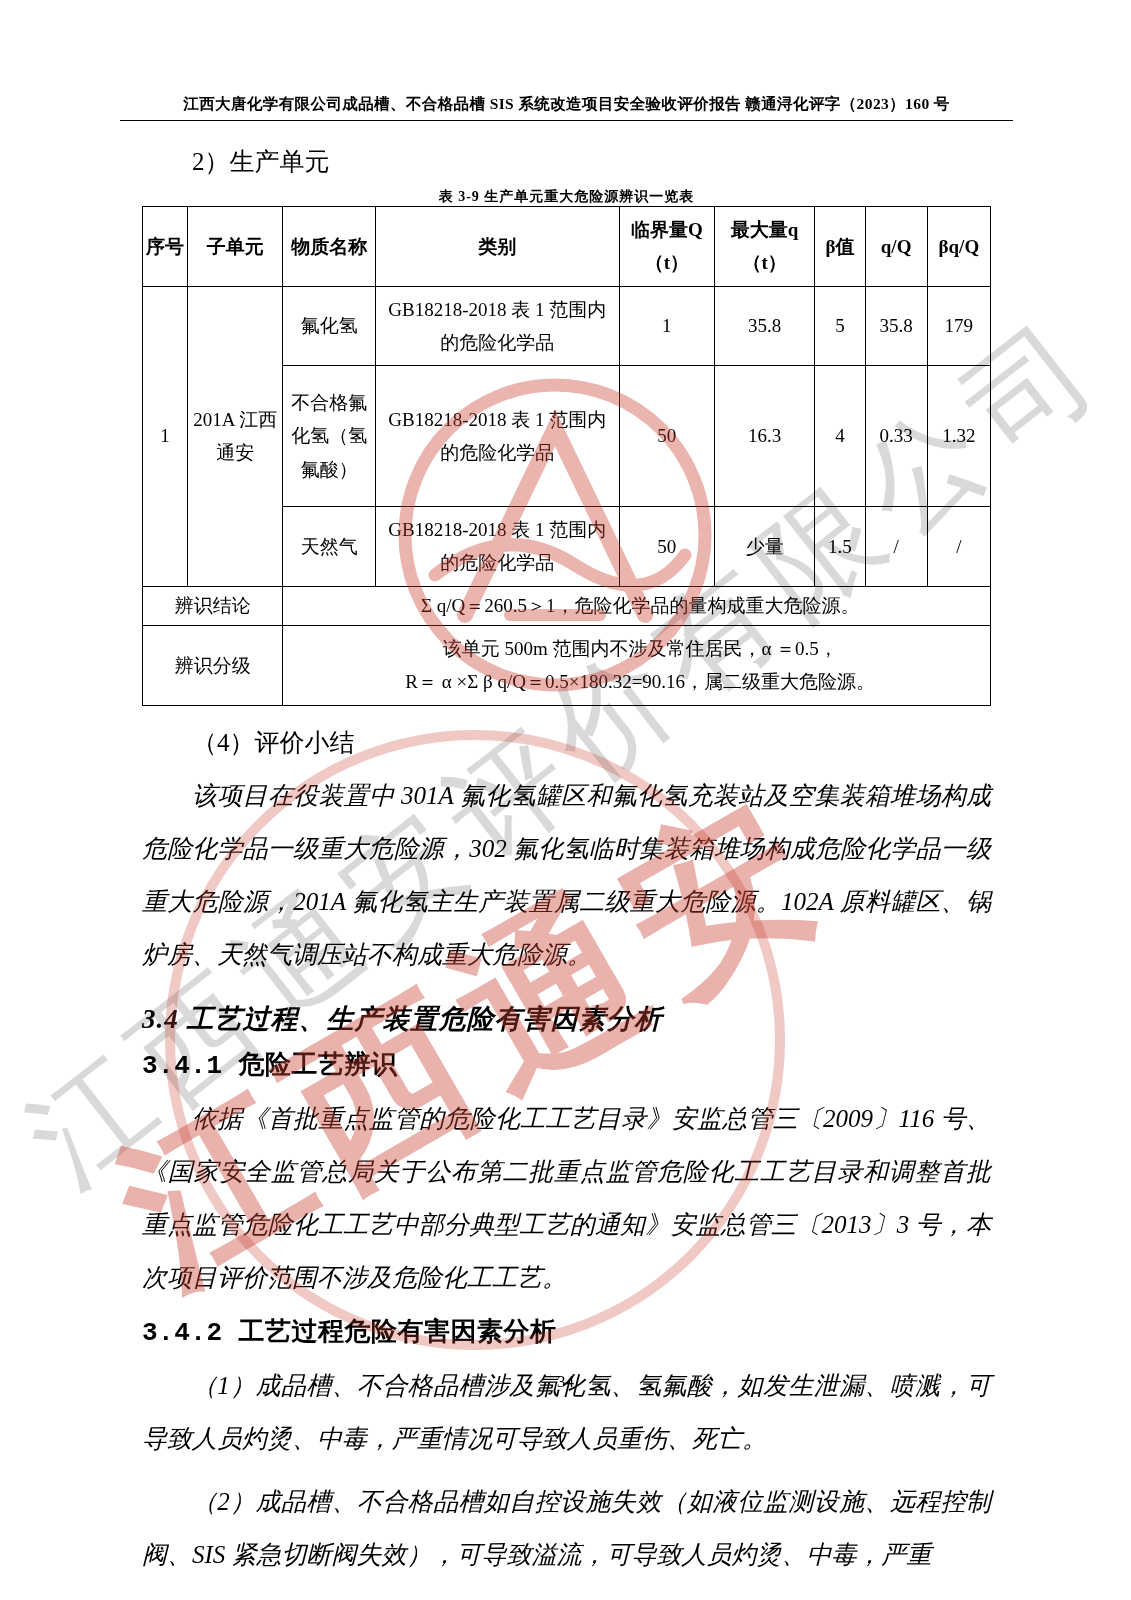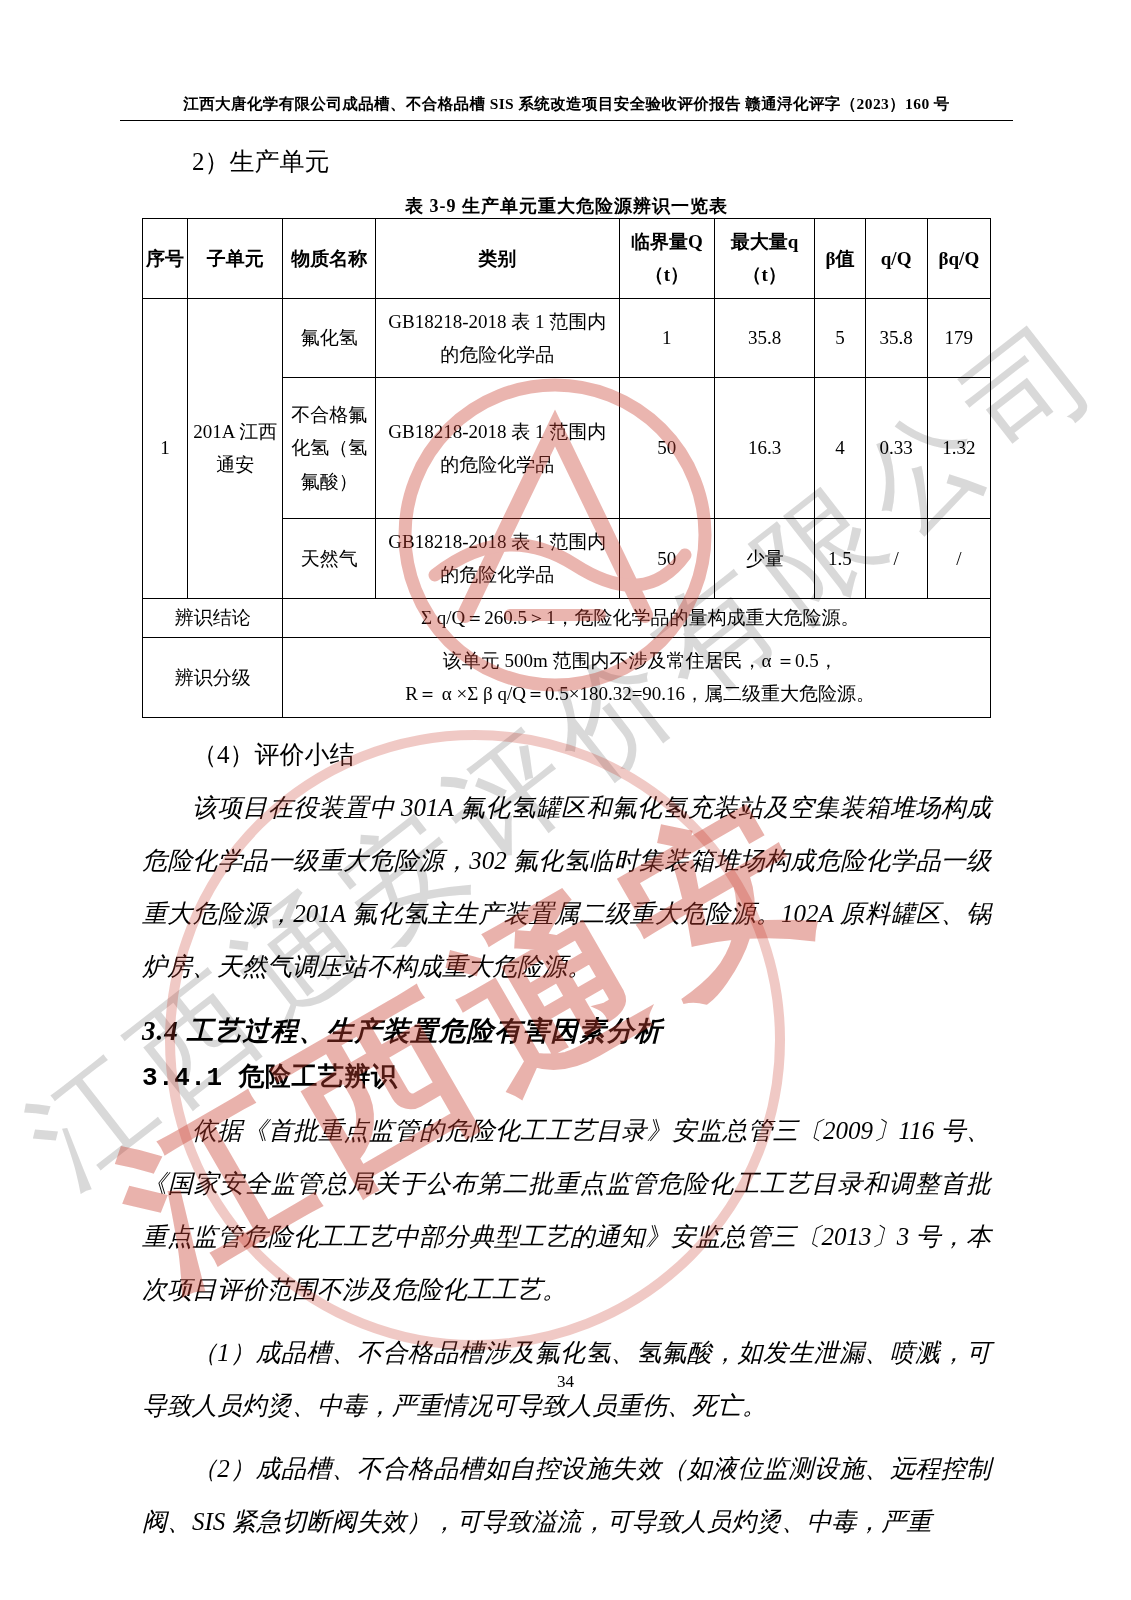--- a/index.html
+++ b/index.html
@@ -38,21 +38,21 @@
   }
   
   .content{position:relative;z-index:1;padding:88px 140px 0 142px;}
   .header{
     font-size:15.5px;letter-spacing:0.4px;text-align:center;
     padding-bottom:5px;border-bottom:1.5px solid #000;
     font-weight:700;white-space:nowrap;
     margin:6px -22px 0 -22px;
   }
   .item2{margin-top:24px;font-size:25px;text-indent:50px;}
-  .table-title{margin-top:16px;text-align:center;font-weight:700;font-size:18px;letter-spacing:1px;}
+  .table-title{margin-top:10px;text-align:center;font-weight:700;font-size:14px;letter-spacing:1px;}
   table{width:100%;border-collapse:collapse;table-layout:fixed;background:transparent;}
   th,td{
     border:1.6px solid #000;
     font-size:19px;text-align:center;vertical-align:middle;
     padding:6px 3px;line-height:1.75;word-break:break-all;
     font-weight:400;background:transparent;
   }
   th{font-weight:700;}
   td.left{text-align:center;padding-left:10px;word-break:normal;}
   tr.r1 td{height:66px;}
@@ -172,20 +172,21 @@
     </table>
 
     <div class="plabel">（4）评价小结</div>
     <p class="body">该项目在役装置中 301A 氟化氢罐区和氟化氢充装站及空集装箱堆场构成危险化学品一级重大危险源，302 氟化氢临时集装箱堆场构成危险化学品一级重大危险源，201A 氟化氢主生产装置属二级重大危险源。102A 原料罐区、锅炉房、天然气调压站不构成重大危险源。</p>
 
     <h2 class="s34">3.4 工艺过程、生产装置危险有害因素分析</h2>
 
     <h3 class="sub">3.4.1 危险工艺辨识</h3>
     <p class="body">依据《首批重点监管的危险化工工艺目录》安监总管三〔2009〕116 号、《国家安全监管总局关于公布第二批重点监管危险化工工艺目录和调整首批重点监管危险化工工艺中部分典型工艺的通知》安监总管三〔2013〕3 号，本次项目评价范围不涉及危险化工工艺。</p>
 
+    <h3 class="sub">3.4.2 工艺过程危险有害因素分析</h3>
     <p class="body">（1）成品槽、不合格品槽涉及氟化氢、氢氟酸，如发生泄漏、喷溅，可导致人员灼烫、中毒，严重情况可导致人员重伤、死亡。</p>
     <p class="body">（2）成品槽、不合格品槽如自控设施失效（如液位监测设施、远程控制阀、SIS 紧急切断阀失效），可导致溢流，可导致人员灼烫、中毒，严重</p>
 
   </div>
 
   <div class="page-number">34</div>
 
 </div>
 
 </body></html>

